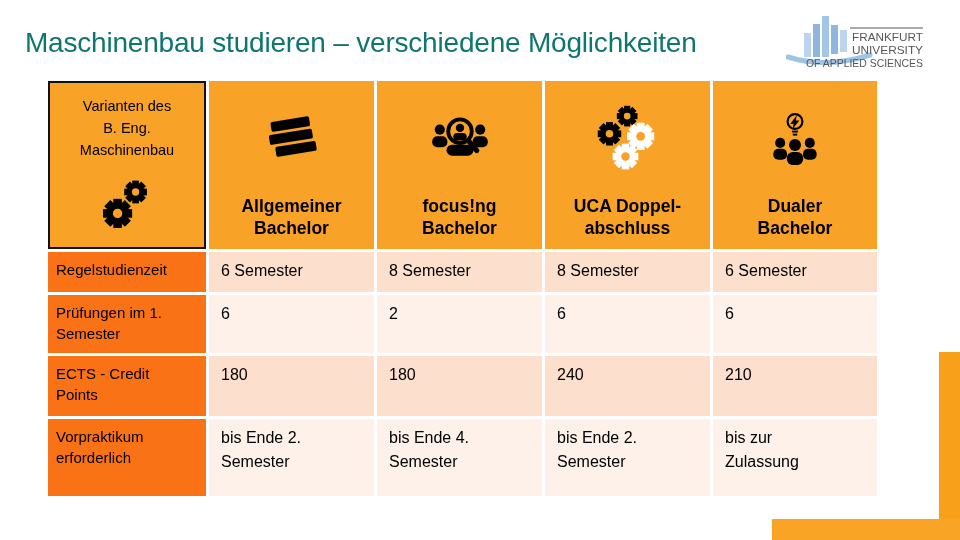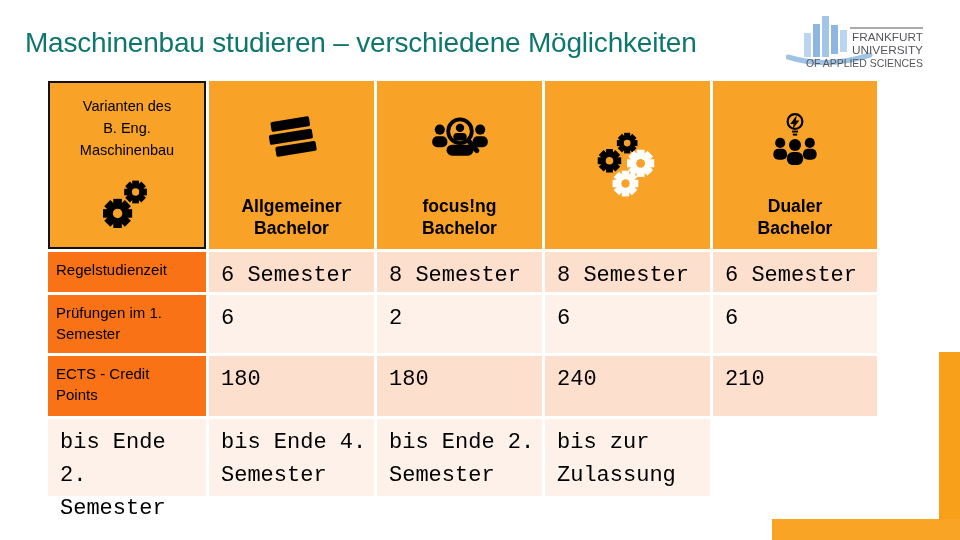--- a/index.html
+++ b/index.html
@@ -30,21 +30,21 @@
   }
   .corner {
     background:#F8A227; border:2.5px solid #111;
     display:flex; flex-direction:column; align-items:center; padding-top:13px;
   }
   .corner-text { font-size:14.5px; line-height:1.5; text-align:center; white-space:pre-line; }
   .rlabel {
     background:#f97316; font-size:15px; line-height:1.4;
     padding:7px 4px 0 8px; white-space:pre-line;
   }
-  .dcell { font-size:22px; line-height:1.5; padding:7px 6px 0 12px; white-space:pre-line;font-family:Liberation Mono, monospace; }
+  .dcell { font-size:16px; line-height:1.5; padding:7px 6px 0 12px; white-space:pre-line; }
   .peach-a { background:#FCDFCC; }
   .peach-b { background:#FDF1E9; }
 
   .bar-v { position:absolute; left:939px; top:352px; width:21px; height:188px; background:#F9A01B; }
   .bar-h { position:absolute; left:772px; top:519px; width:188px; height:21px; background:#FAA426; }
 </style>
 </head>
 <body>
 
 <svg width="0" height="0" style="position:absolute" aria-hidden="true">
@@ -148,20 +148,22 @@
         <g transform="translate(53,38) scale(0.95)" fill="#fff">
             <use href="#gear"></use>
             <circle r="5.5" fill="#F8A227"></circle>
           </g>
         <g transform="translate(35,62) scale(0.9)" fill="#fff">
             <use href="#gear"></use>
             <circle r="5.5" fill="#F8A227"></circle>
           </g>
       </svg>
     </div>
+    <div class="hlabel">UCA Doppel-
+abschluss</div>
   </div>
 
   <div class="cell hcell">
     <div class="icon-wrap">
       <svg viewBox="0 0 64 62" width="56" height="54">
         <circle cx="32" cy="12" r="8.5" fill="none" stroke="#000" stroke-width="2.5"></circle>
         <polygon points="34,5 26.5,15 30.5,15 29,21 37,11 33,11" fill="#000"></polygon>
         <rect x="28.5" y="22.5" width="7" height="2.2" fill="#000"></rect>
         <rect x="29.5" y="26" width="5" height="2.2" fill="#000"></rect>
         <g fill="#000">
@@ -194,20 +196,22 @@
   <div class="cell dcell peach-b">6</div>
   <div class="cell dcell peach-b">6</div>
 
   <div class="cell rlabel">ECTS - Credit
 Points</div>
   <div class="cell dcell peach-a">180</div>
   <div class="cell dcell peach-a">180</div>
   <div class="cell dcell peach-a">240</div>
   <div class="cell dcell peach-a">210</div>
 
+  <div class="cell rlabel">Vorpraktikum
+erforderlich</div>
   <div class="cell dcell peach-b">bis Ende 2.
 Semester</div>
   <div class="cell dcell peach-b">bis Ende 4.
 Semester</div>
   <div class="cell dcell peach-b">bis Ende 2.
 Semester</div>
   <div class="cell dcell peach-b">bis zur
 Zulassung</div>
 
 </div>

